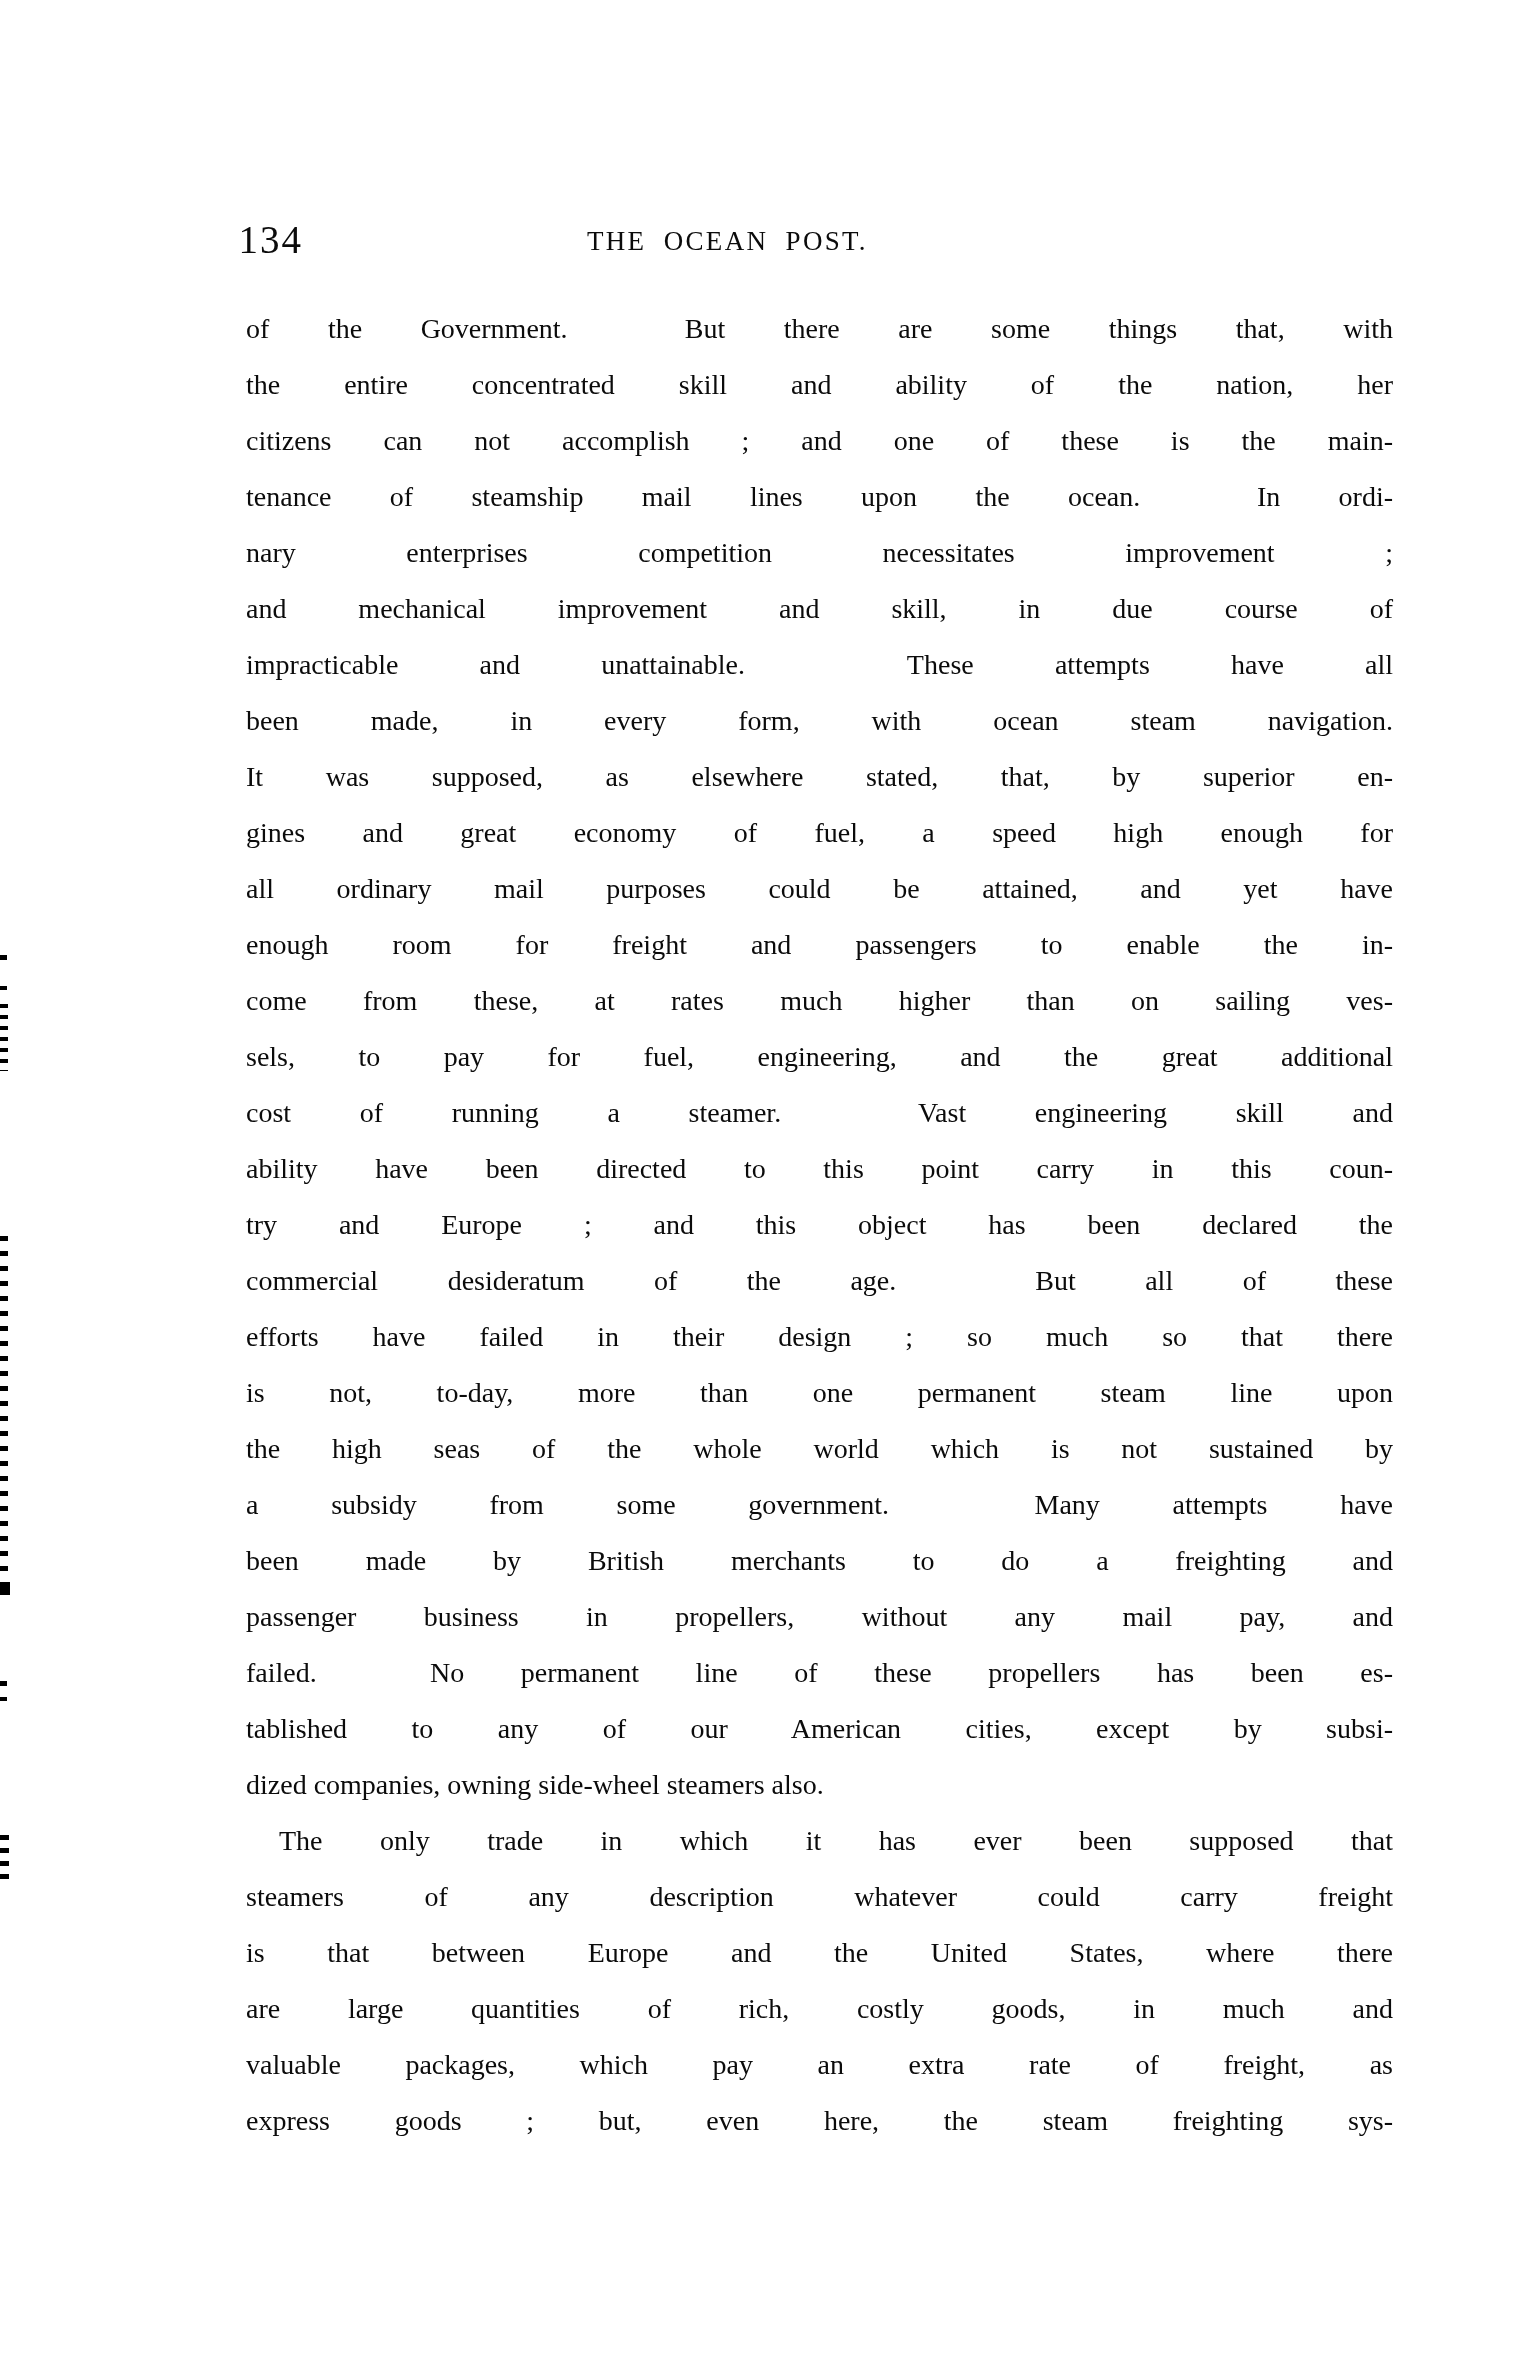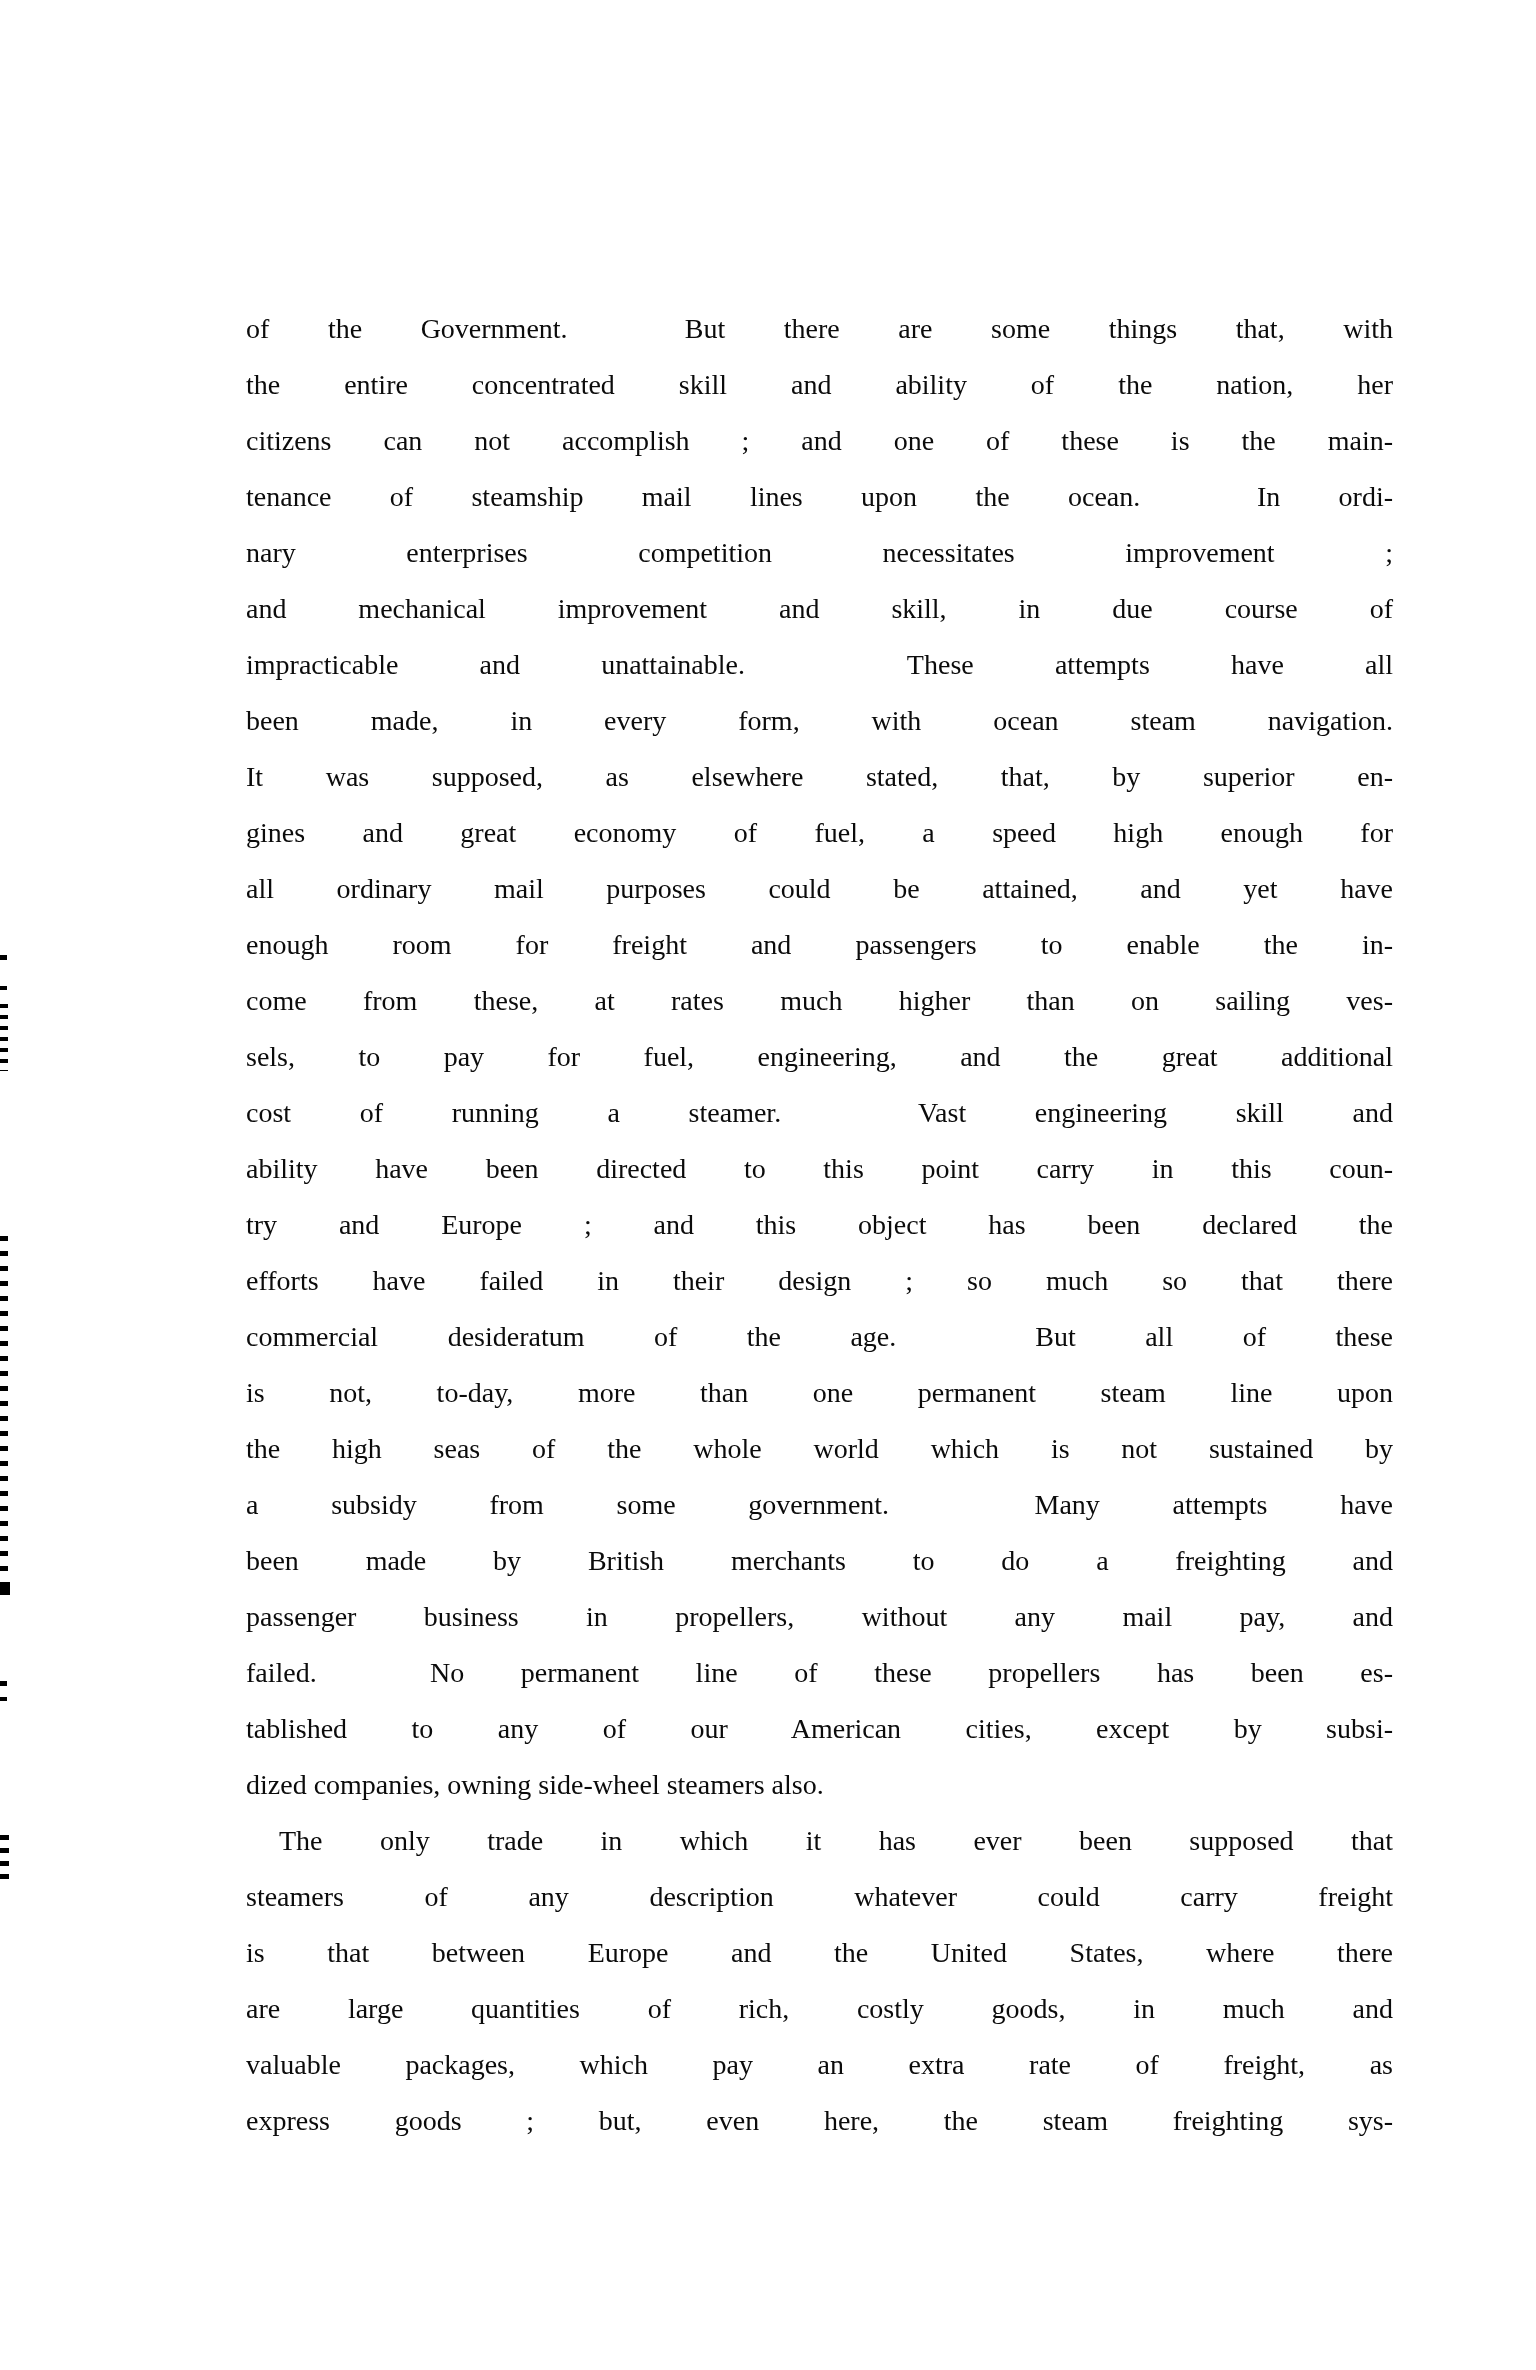--- a/index.html
+++ b/index.html
@@ -87,41 +87,45 @@
   .artifact.d2 { top: 986px; width: 6.5px; height: 3.7px; }
   .artifact.d3 { top: 1582px; width: 10.2px; height: 13px; }
   .artifact.d4 { top: 1681px; width: 7.4px; height: 4.6px; }
   .artifact.d5 { top: 1697px; width: 6.5px; height: 3.7px; }
 </style>
 </head>
 <body>
 
 <div class="page">
 
+  <div class="header">
+    <span class="page-number">134</span>
+    <span class="running-title">THE OCEAN POST.</span>
+  </div>
 
   <div class="body-text">
     <div class="line">of the Government.  But there are some things that, with</div>
     <div class="line">the entire concentrated skill and ability of the nation, her</div>
     <div class="line">citizens can not accomplish ; and one of these is the main-</div>
     <div class="line">tenance of steamship mail lines upon the ocean.  In ordi-</div>
     <div class="line">nary enterprises competition necessitates improvement ;</div>
     <div class="line">and mechanical improvement and skill, in due course of</div>
     <div class="line">impracticable and unattainable.  These attempts have all</div>
     <div class="line">been made, in every form, with ocean steam navigation.</div>
     <div class="line">It was supposed, as elsewhere stated, that, by superior en-</div>
     <div class="line">gines and great economy of fuel, a speed high enough for</div>
     <div class="line">all ordinary mail purposes could be attained, and yet have</div>
     <div class="line">enough room for freight and passengers to enable the in-</div>
     <div class="line">come from these, at rates much higher than on sailing ves-</div>
     <div class="line">sels, to pay for fuel, engineering, and the great additional</div>
     <div class="line">cost of running a steamer.  Vast engineering skill and</div>
     <div class="line">ability have been directed to this point carry in this coun-</div>
     <div class="line">try and Europe ; and this object has been declared the</div>
+    <div class="line">commercial desideratum of the age.  But all of these</div>
     <div class="line">efforts have failed in their design ; so much so that there</div>
-    <div class="line">commercial desideratum of the age.  But all of these</div>
     <div class="line">is not, to-day, more than one permanent steam line upon</div>
     <div class="line">the high seas of the whole world which is not sustained by</div>
     <div class="line">a subsidy from some government.  Many attempts have</div>
     <div class="line">been made by British merchants to do a freighting and</div>
     <div class="line"><span>passenger business in </span><span class="italic">propellers</span><span>, without any mail pay, and</span></div>
     <div class="line">failed.  No permanent line of these propellers has been es-</div>
     <div class="line">tablished to any of our American cities, except by subsi-</div>
     <div class="line para-end">dized companies, owning side-wheel steamers also.</div>
     <div class="line indent">The only trade in which it has ever been supposed that</div>
     <div class="line">steamers of any description whatever could carry freight</div>

